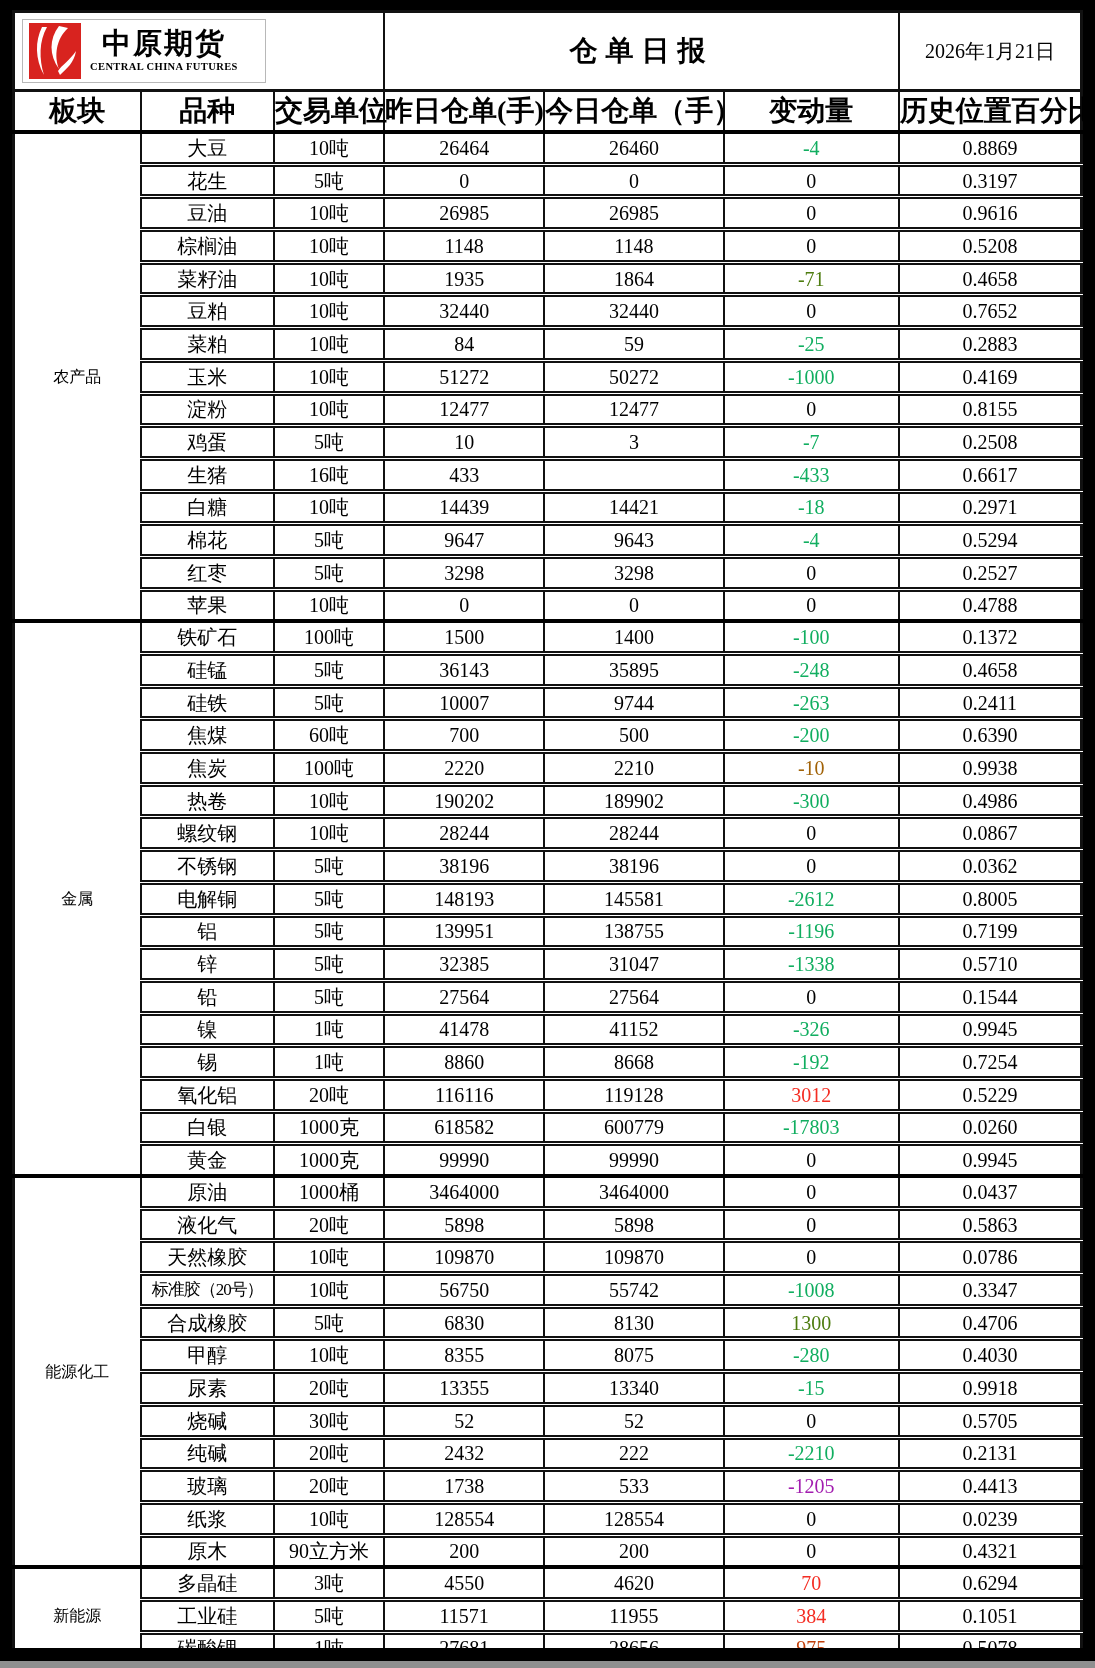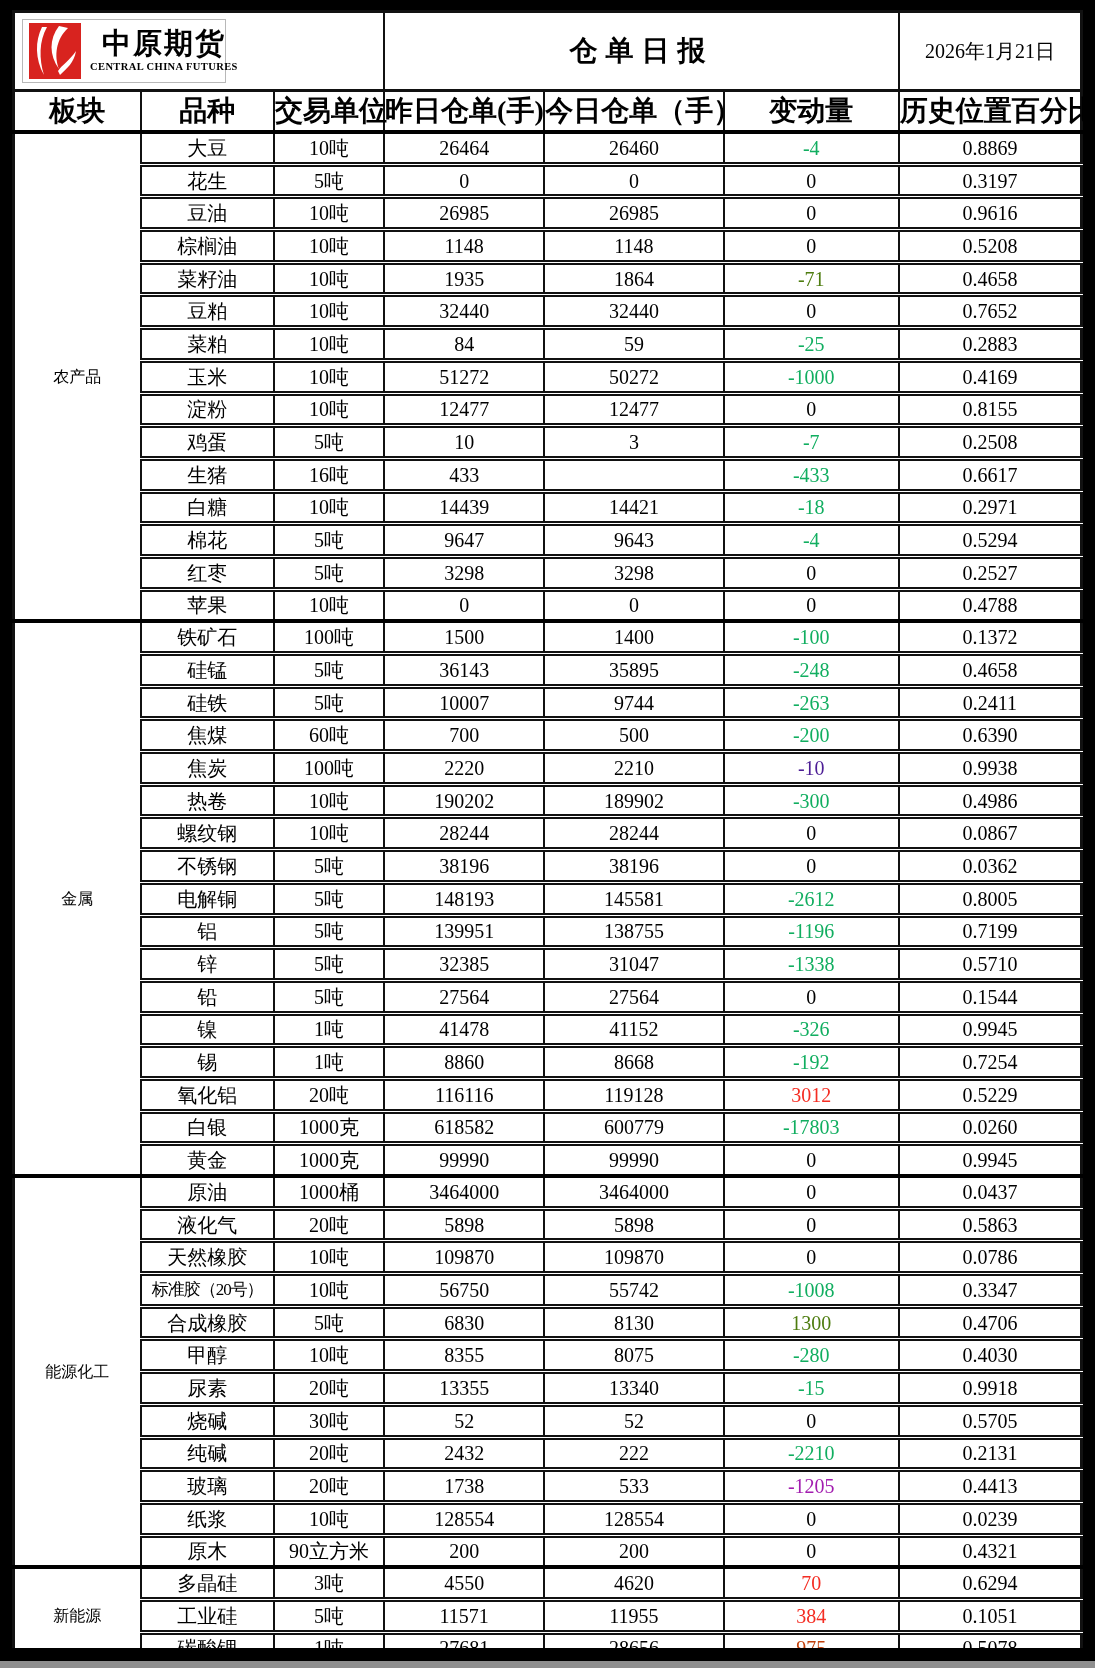--- a/index.html
+++ b/index.html
@@ -10,21 +10,21 @@
   .window-edge { position:absolute; left:0; bottom:0; width:100%; height:7px; background:#8f8f8f; }
 
   .sheet { width:100%; height:1638px; background:#fff; display:flex; flex-direction:column; overflow:hidden; }
 
   table.report { width:100%; border-collapse:collapse; table-layout:fixed;
                  border:3px solid #111; }
 
   
   tr.logo-row td { height:74px; border-bottom:3px solid #111; vertical-align:middle; }
   td.logo-cell { padding-left:7px; }
-  .logo-box { width:204px; height:64px; background:#fff; border:1px solid #b8b8b8;
+  .logo-box { width:244px; height:64px; background:#fff; border:1px solid #b8b8b8;
               display:flex; align-items:center; gap:9px; padding:2px 6px; box-sizing:border-box; }
   .logo-mark { flex:0 0 auto; }
   .logo-text { display:flex; flex-direction:column; align-items:center; line-height:1; }
   .logo-zh { font-size:29px; font-weight:bold; letter-spacing:2px; white-space:nowrap; }
   .logo-en { font-size:10.5px; font-weight:bold; letter-spacing:.4px; white-space:nowrap; margin-top:4px; }
 
   td.title-cell { border-left:2px solid #111; border-right:2px solid #111;
                   text-align:center; font-size:28px; font-weight:bold; letter-spacing:8px; }
   td.date-cell { text-align:center; font-size:20px; }
 
@@ -238,21 +238,21 @@
             <td>700</td>
             <td>500</td>
             <td style="color: rgb(17, 174, 96);">-200</td>
             <td>0.6390</td>
           </tr>
           <tr>
             <td class="c-variety">焦炭</td>
             <td>100吨</td>
             <td>2220</td>
             <td>2210</td>
-            <td style="color: #4c1d95;">-10</td>
+            <td style="color: #a16207;">-10</td>
             <td>0.9938</td>
           </tr>
           <tr>
             <td class="c-variety">热卷</td>
             <td>10吨</td>
             <td>190202</td>
             <td>189902</td>
             <td style="color: rgb(17, 174, 96);">-300</td>
             <td>0.4986</td>
           </tr>

